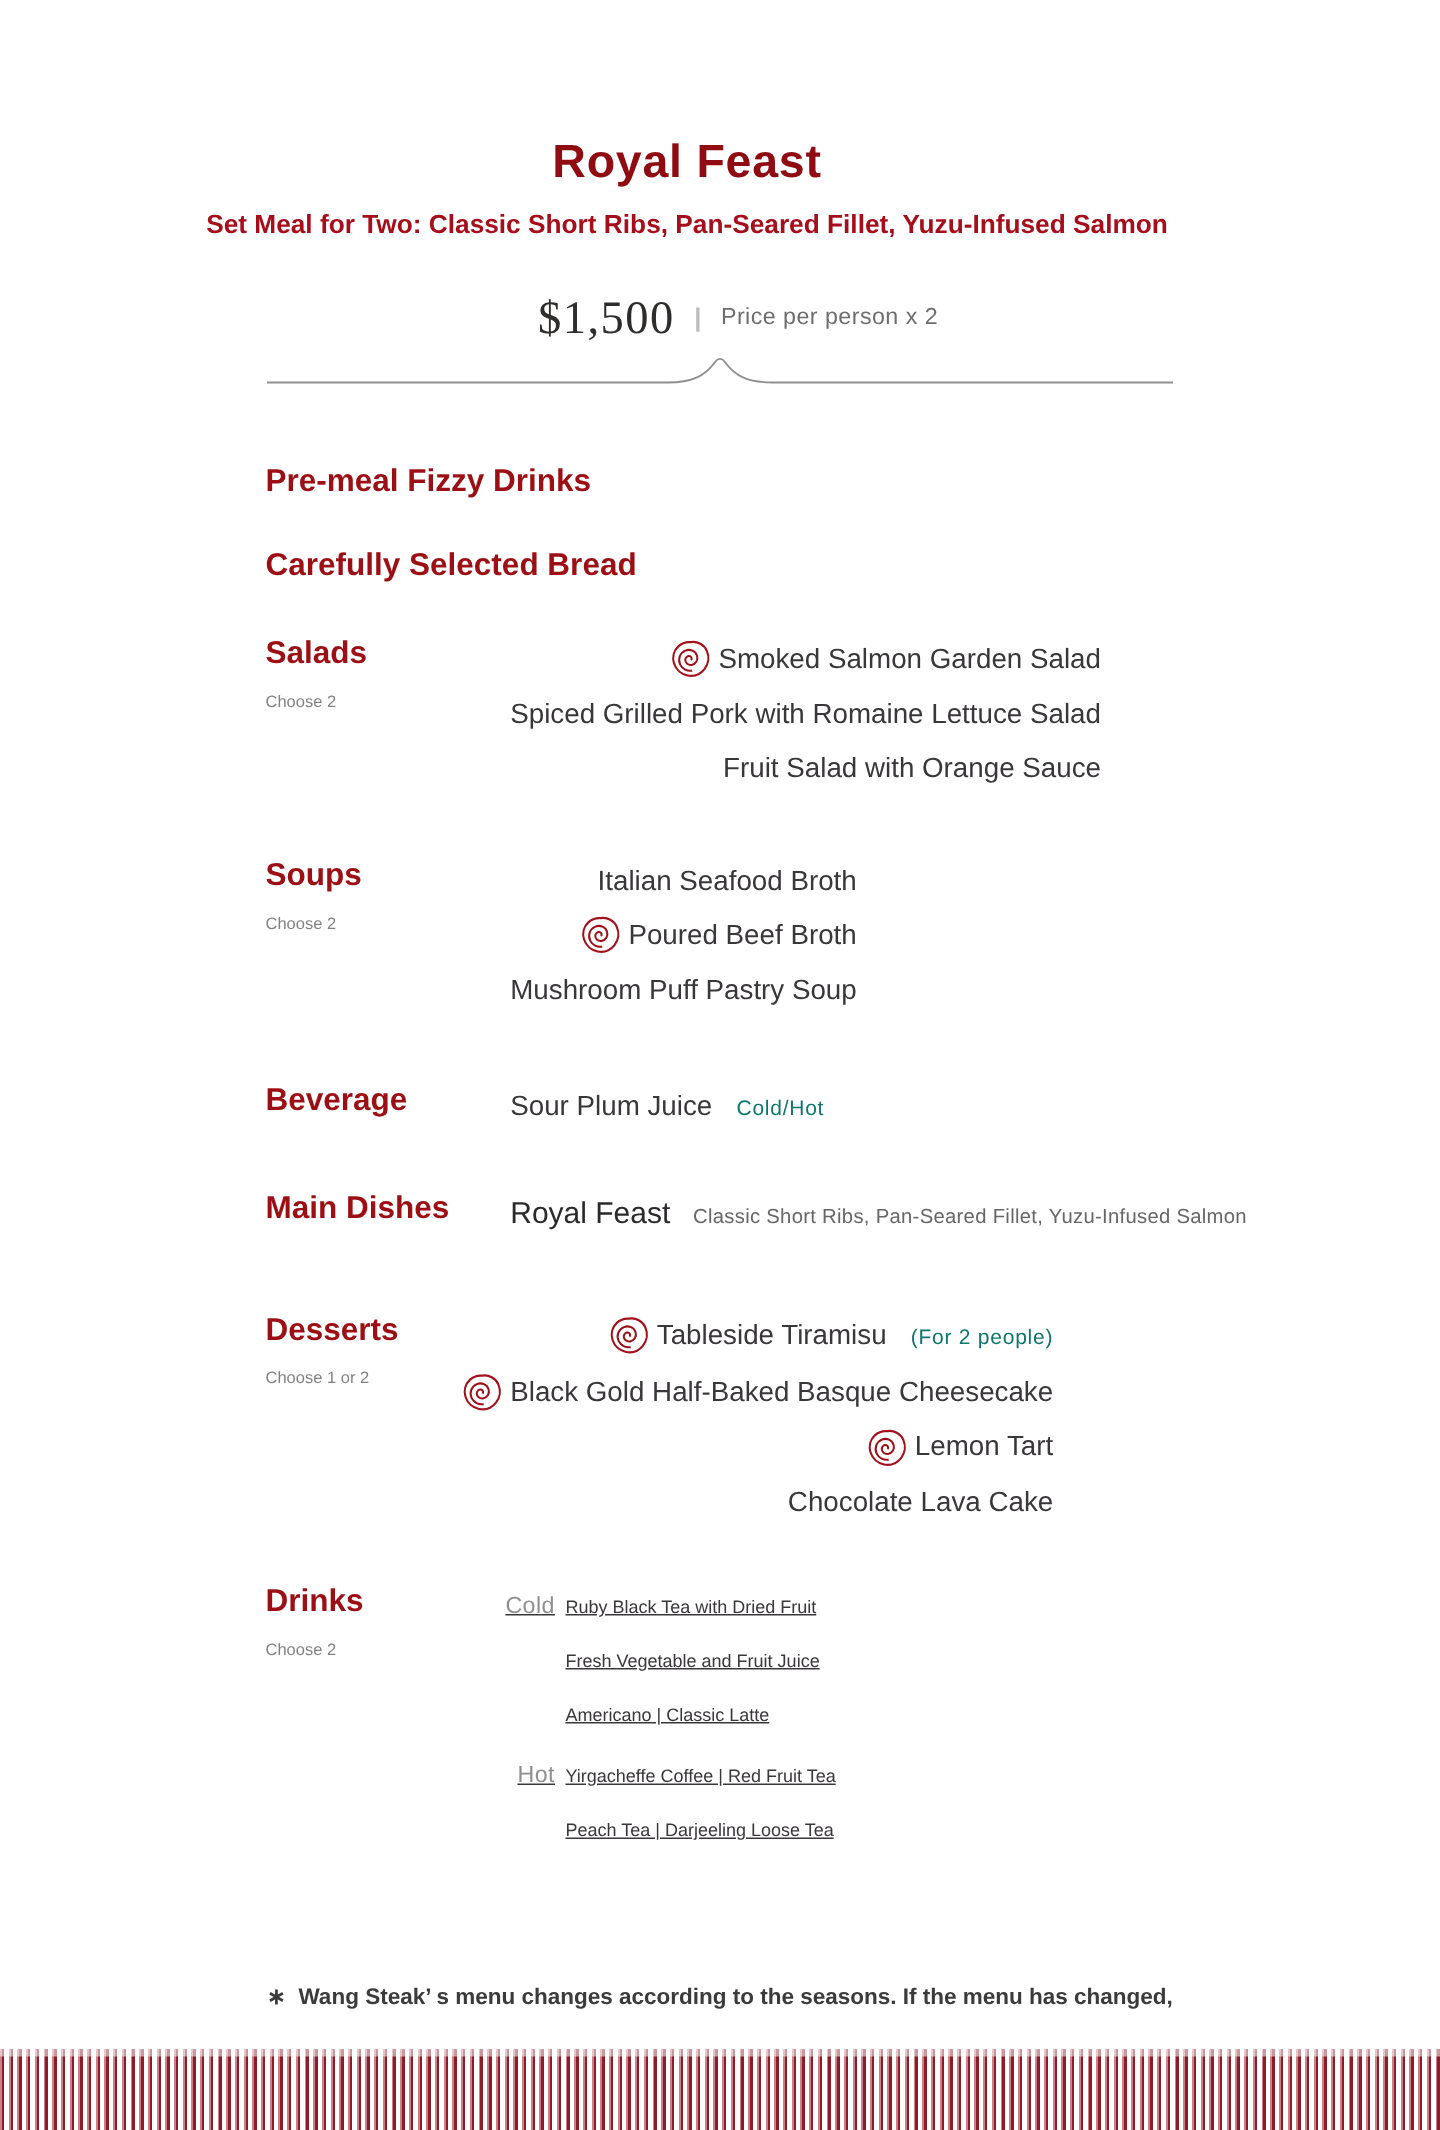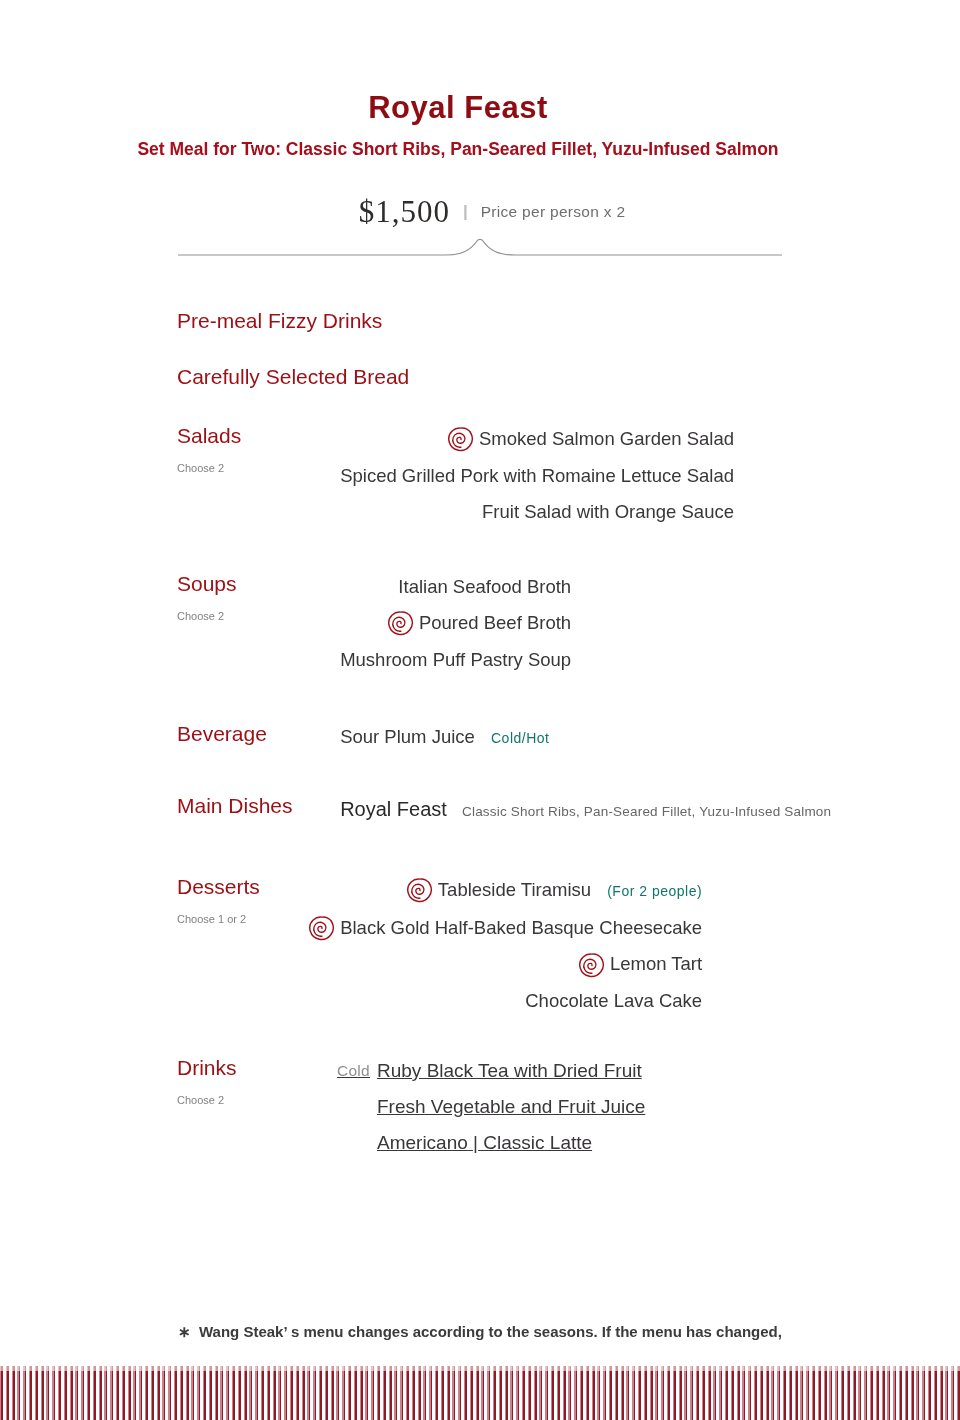--- a/index.html
+++ b/index.html
@@ -17,36 +17,36 @@
     display:flex; justify-content:center; align-items:center; gap:13px;
     transform:translateX(12px);
   }
   .price { font-family:"Liberation Serif", serif; font-size:31px; color:#2e2d2b; letter-spacing:1px; }
   .price-sep { color:#bdbdbd; font-size:17px; font-weight:bold; }
   .price-note { color:#6e6e6e; font-size:15.5px; letter-spacing:0.3px; }
   .divider { position:absolute; top:237px; left:178px; }
   
   .section { position:absolute; left:177px; display:flex; white-space:nowrap; }
   .sec-label { width:123px; flex:none; }
-  .sec-title { font-size:21px; font-weight:normal; color:#9c0f14; line-height:30px; }
+  .sec-title { font-size:21px; font-weight:bold; color:#9c0f14; line-height:30px; }
   .sec-choose { margin-top:8px; font-size:11px; color:#828282; line-height:18px; }
   .items { flex:none; }
   .item { line-height:36px; font-size:18.5px; color:#3a373a;text-align:right; }
   .desserts .item { line-height:35.5px; }
   .icon-slot { display:inline-block; width:35px; vertical-align:middle; }
   .icon-slot svg { vertical-align:middle; margin-top:-3px; }
   .item-note { font-size:14px; color:#0f766e; margin-left:11px; letter-spacing:0.5px; }
   .main-name { font-size:20px; color:#2b292b; }
   .main-note { font-size:13.5px; color:#666666; margin-left:10px; letter-spacing:0.2px; }
   
   .drink-group { display:flex;text-decoration:underline; }
   .drink-group.hot { margin-top:5px; }
   .temp-label { width:70px; flex:none; text-align:right; font-size:15.5px; color:#8f8f8f; line-height:36px; letter-spacing:0.3px; }
   .drink-items { margin-left:7px; }
-  .drink-item { line-height:36px; font-size:19px; color:#3a373a; }
+  .drink-item { line-height:36px; font-size:12px; color:#3a373a; }
   
   .notes {
     position:absolute; top:1272px; left:0; width:960px; text-align:center;
     font-size:15px; color:#3b3b3b; line-height:24px; white-space:pre-wrap; font-weight:bold;
   }
   
   .stripes {
     position:absolute; left:0; top:1366px; width:960px; height:54px;
     background:repeating-linear-gradient(90deg,
       #c9828d 0px, #c9828d 1.3px,
@@ -204,20 +204,27 @@
   </div>
   <div class="items">
     <div class="drink-group">
       <span class="temp-label">Cold</span>
       <div class="drink-items">
         <div class="drink-item">Ruby Black Tea with Dried Fruit</div>
         <div class="drink-item">Fresh Vegetable and Fruit Juice</div>
         <div class="drink-item">Americano | Classic Latte</div>
       </div>
     </div>
+    <div class="drink-group hot">
+      <span class="temp-label">Hot</span>
+      <div class="drink-items">
+        <div class="drink-item">Yirgacheffe Coffee | Red Fruit Tea</div>
+        <div class="drink-item">Peach Tea | Darjeeling Loose Tea</div>
+      </div>
+    </div>
   </div>
 </section>
 
 <footer class="notes">
   <div>∗  Wang Steak’ s menu changes according to the seasons. If the menu has changed,</div>
   <div>customers may still choose from equivalent dishes.</div>
   
 </footer>
 
 <div class="stripes"></div>

